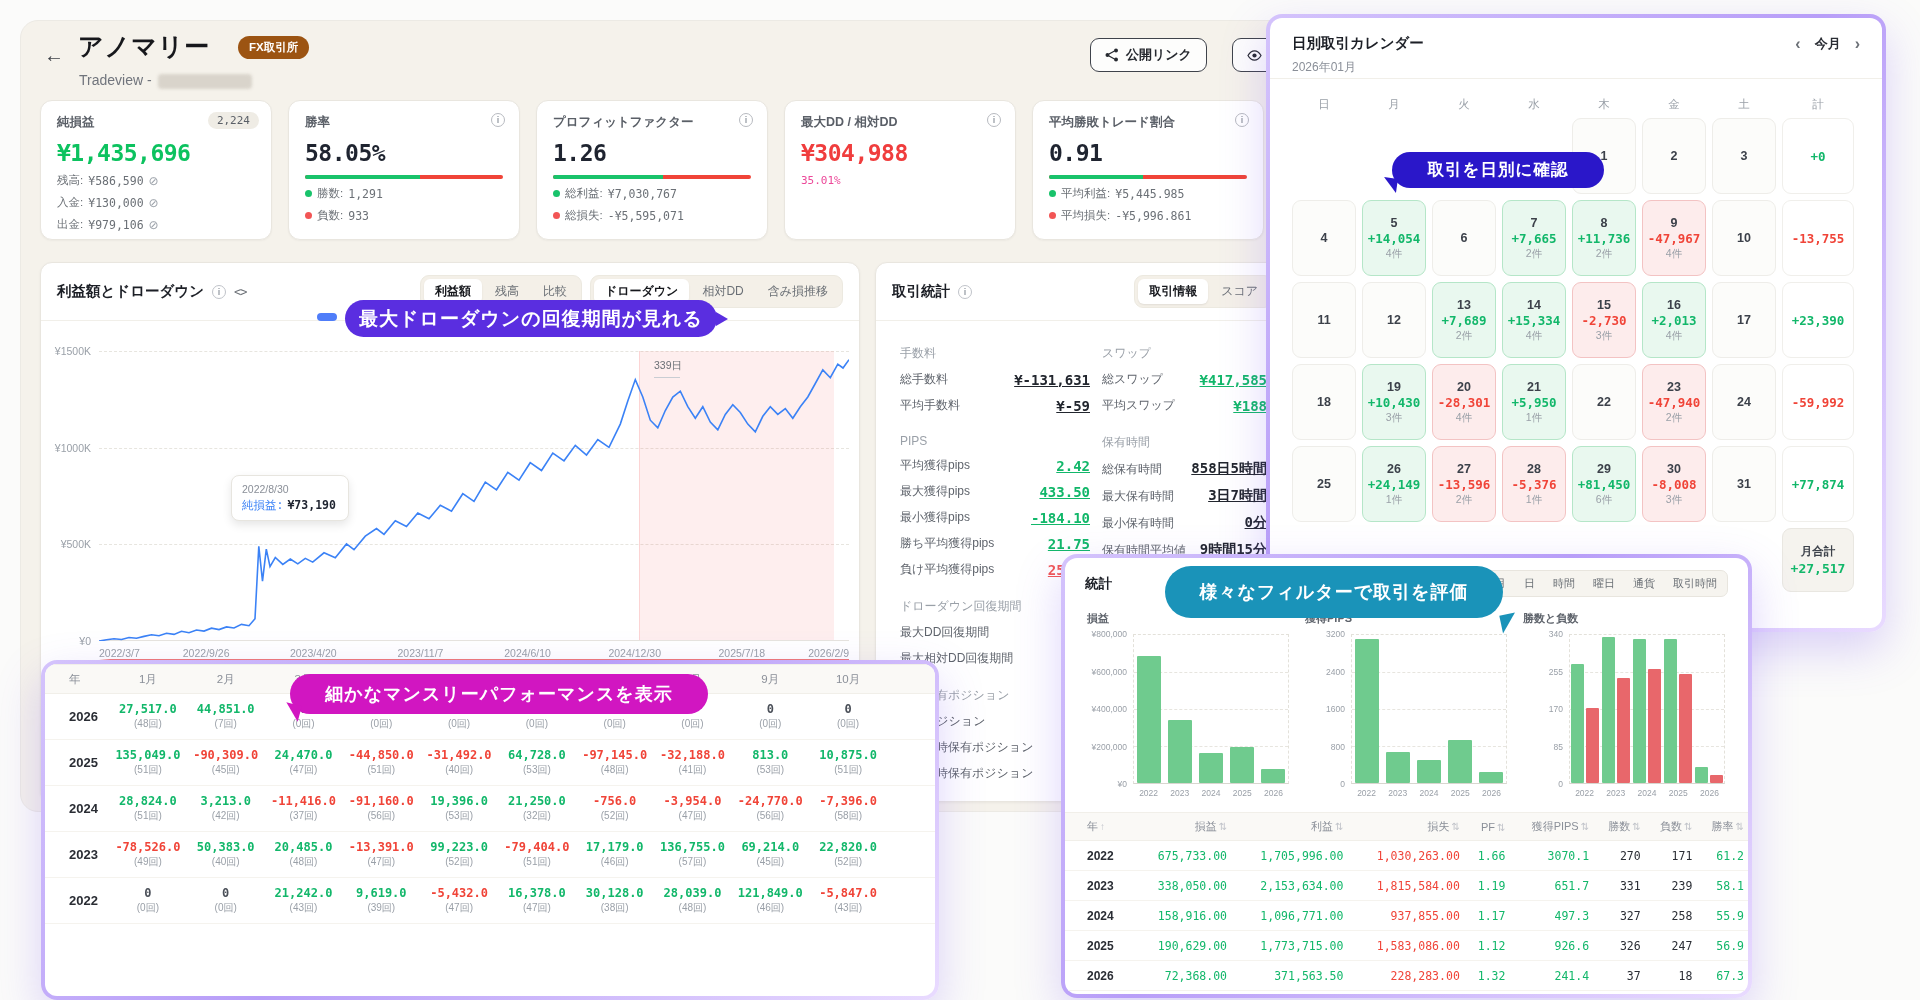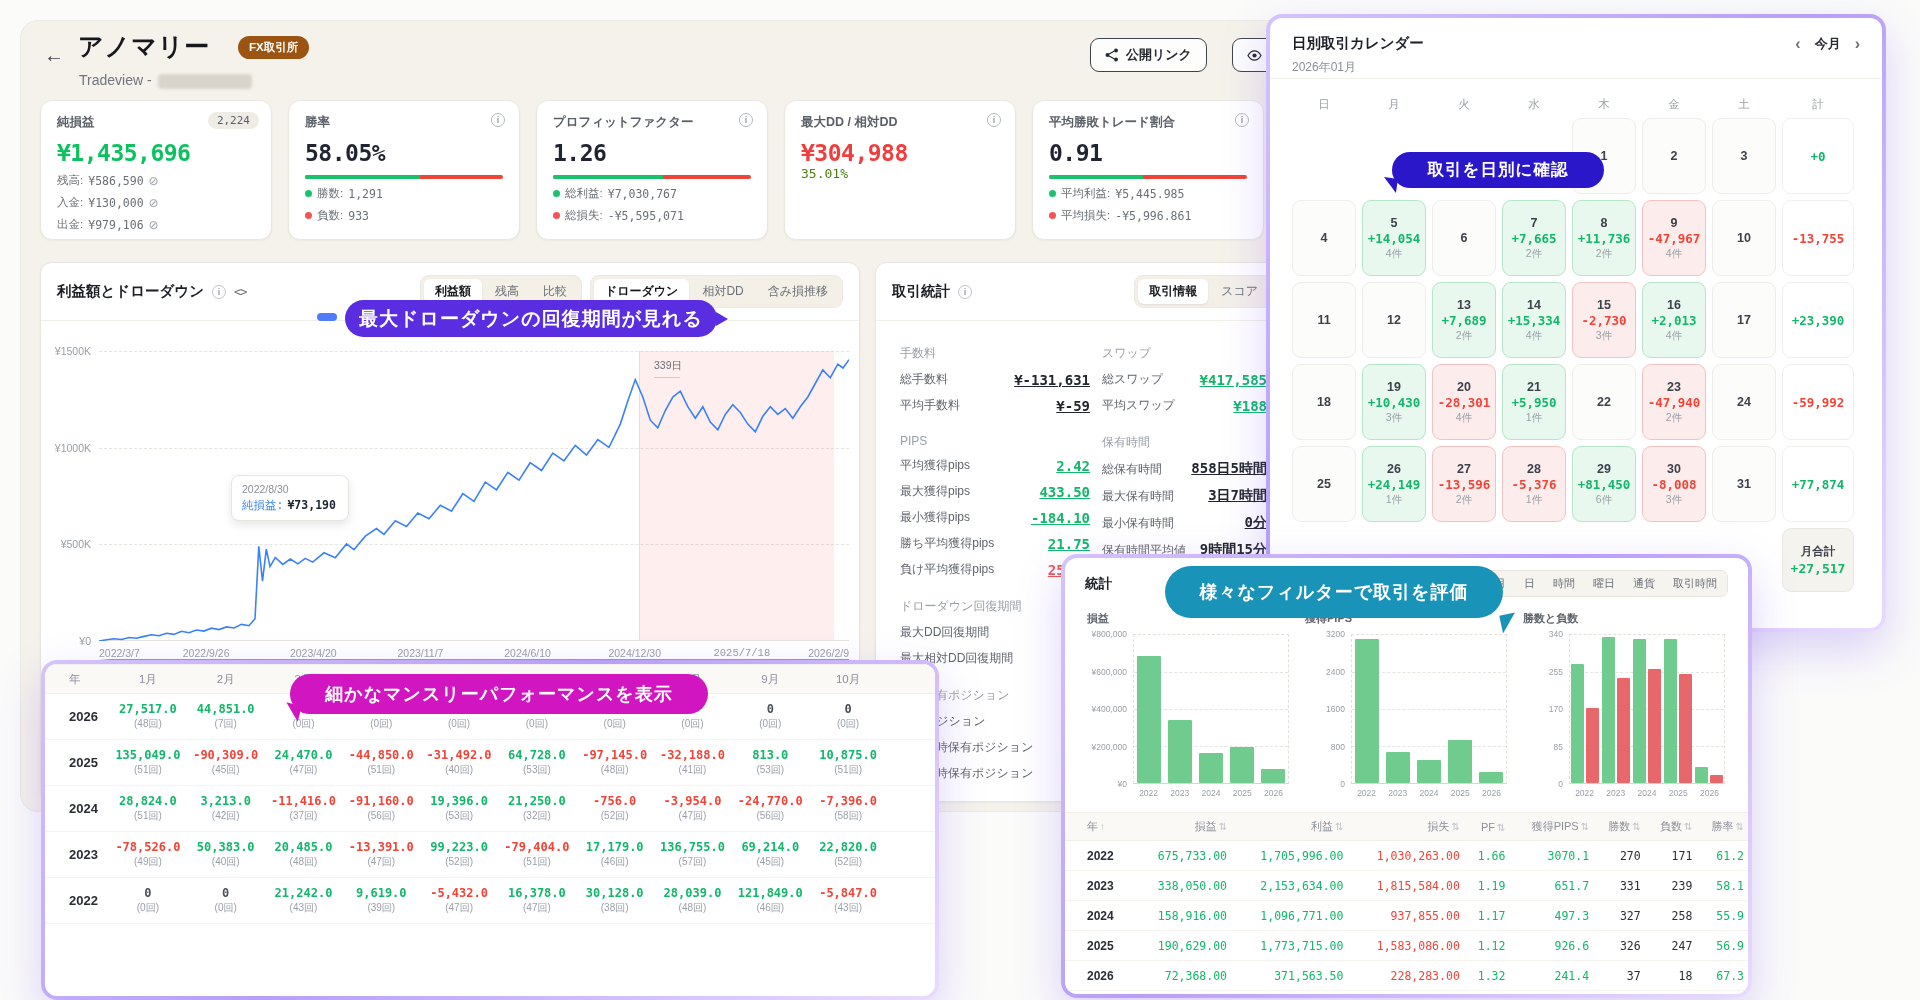--- a/index.html
+++ b/index.html
@@ -27,21 +27,21 @@
   .card .cbadge{position:absolute;right:12px;top:11px;background:#efece5;color:#5a5f67;font-size:11px;border-radius:999px;padding:2px 9px;}
   .icircle{position:absolute;right:14px;top:12px;width:14px;height:14px;border:1px solid #b7bac0;border-radius:50%;color:#9aa0a8;font-size:9px;line-height:12px;text-align:center;font-weight:bold;}
   .cvalue{margin-top:9px;font-size:23px;font-weight:bold;color:var(--dark);letter-spacing:-.5px;}
   .cvalue.gr{color:#0cc25f;} .cvalue.rd{color:#f03d3d;}
   .cbar{margin-top:9px;height:4px;border-radius:3px;background:var(--red);overflow:hidden;}
   .cbar i{display:block;height:100%;background:#19c36b;}
   .crow{margin-top:7px;font-size:11.5px;color:#6b7076;display:flex;align-items:center;gap:5px;}
   .dot{width:7px;height:7px;border-radius:50%;display:inline-block;}
   .dot.g{background:#19c36b;} .dot.r{background:#f25555;}
   .eyeoff{color:#9aa0a8;font-size:12px;cursor:pointer;}
-  .csub{font-size:13px;color:#4d7c0f;}
+  .csub{margin-top:8px;font-size:11px;color:#ec4899;}
   
   .wpanel{position:absolute;background:#fff;border:1px solid var(--cardborder);border-radius:12px;box-shadow:0 1px 3px rgba(0,0,0,.05);}
   .phead{display:flex;align-items:center;padding:12px 16px;border-bottom:1px solid #f1efe9;gap:8px;}
   .ptitle{font-size:14.5px;font-weight:bold;color:#1c1f26;}
   .pico{width:14px;height:14px;border:1px solid #c0c3c9;border-radius:50%;color:#9aa0a8;font-size:9px;line-height:12px;text-align:center;font-weight:bold;}
   .codeico{color:#6b7076;font-size:12px;font-family:"DejaVu Sans Mono",monospace;letter-spacing:-1px;}
   .tabgroup{display:flex;gap:2px;background:#f4f0e8;border:1px solid #ece9e0;border-radius:9px;padding:3px;}
   .tab{padding:4px 11px;font-size:12px;color:#6b7076;border-radius:6px;cursor:pointer;white-space:nowrap;}
   .tab.sel{background:#fff;color:#15171c;font-weight:bold;box-shadow:0 1px 2px rgba(0,0,0,.08);}
   .spacer{flex:1;}
@@ -284,21 +284,21 @@
           <polyline points="0.0,290.0 7.5,288.8 15.0,287.7 22.5,288.5 30.0,286.5 37.5,287.3 45.0,285.4 52.5,283.8 60.0,284.8 67.5,282.3 75.0,283.4 82.5,280.3 90.0,281.7 97.5,279.0 105.0,280.1 112.5,277.2 120.0,278.6 127.5,275.9 135.0,277.0 142.5,273.4 150.0,274.7 156.0,267.8 159.8,195.3 163.5,230.1 167.3,198.2 171.0,215.6 176.3,206.5 183.8,213.4 191.3,208.0 198.8,212.9 206.3,207.4 213.7,211.1 225.0,201.8 236.3,206.7 247.5,192.9 255.0,198.7 266.3,185.2 277.5,177.5 285.0,183.3 296.3,169.7 307.5,175.5 318.8,162.0 330.0,167.8 341.3,154.3 352.5,160.1 363.8,142.7 375.0,150.4 386.3,131.1 397.5,138.8 408.8,121.4 420.0,129.1 431.2,111.7 442.5,119.5 453.8,102.1 465.0,109.8 476.3,94.3 487.5,104.0 498.8,88.5 510.0,96.3 521.3,73.1 528.8,49.9 536.3,28.6 543.8,46.0 551.3,69.2 558.8,76.9 566.3,59.5 573.8,46.0 581.3,40.2 588.8,55.7 596.3,67.3 603.8,55.7 611.3,71.1 618.8,78.9 626.3,63.4 633.8,53.7 641.3,61.5 648.8,73.1 656.3,80.8 663.8,65.3 671.3,55.7 678.8,63.4 686.3,57.6 693.8,67.3 701.3,55.7 708.8,46.0 716.3,32.5 723.8,18.9 731.3,26.7 738.8,13.1 744.0,17.0 750.0,8.7" fill="none" stroke="#3b82f6" stroke-width="1.6"></polyline>
         </svg>
       </div>
     <div class="xlabs" id="eq-xlabs">
         <span style="left: 0%; transform: translateX(0px);">2022/3/7</span>
         <span style="left: 14.2857%;">2022/9/26</span>
         <span style="left: 28.5714%;">2023/4/20</span>
         <span style="left: 42.8571%;">2023/11/7</span>
         <span style="left: 57.1429%;">2024/6/10</span>
         <span style="left: 71.4286%;">2024/12/30</span>
-        <span style="left: 85.7143%; font-family: Liberation Mono, monospace;">2025/7/18</span>
+        <span style="left: 85.7143%;">2025/7/18</span>
         <span style="left: 100%; transform: translateX(-100%);">2026/2/9</span>
       </div>
     <svg class="abs" id="dd-strip" style="left:58px;top:396px;" width="750" height="16">
         <path d="M0,0 L0.0,0.0 L16.7,1.6 L33.3,4.8 L50.0,1.6 L66.7,3.2 L83.3,8.0 L100.0,3.2 L116.7,1.6 L133.3,6.4 L150.0,3.2 L166.7,9.6 L183.3,4.8 L200.0,1.6 L216.7,3.2 L233.3,12.8 L250.0,6.4 L266.7,3.2 L283.3,4.8 L300.0,1.6 L316.7,8.0 L333.3,3.2 L350.0,4.8 L366.7,11.2 L383.3,4.8 L400.0,3.2 L416.7,6.4 L433.3,3.2 L450.0,1.6 L466.7,4.8 L483.3,14.4 L500.0,6.4 L516.7,3.2 L533.3,8.0 L550.0,4.8 L566.7,3.2 L583.3,9.6 L600.0,4.8 L616.7,3.2 L633.3,6.4 L650.0,3.2 L666.7,4.8 L683.3,1.6 L700.0,8.0 L716.7,3.2 L733.3,4.8 L750.0,1.6 L750,0 Z" fill="#ee6a6a" opacity="0.9"></path>
       </svg>
     <div class="tooltip">
       <div class="tdate">2022/8/30</div>
       <div class="tval num"><b>純損益:</b><span>¥73,190</span></div>
     </div>
   </div>

